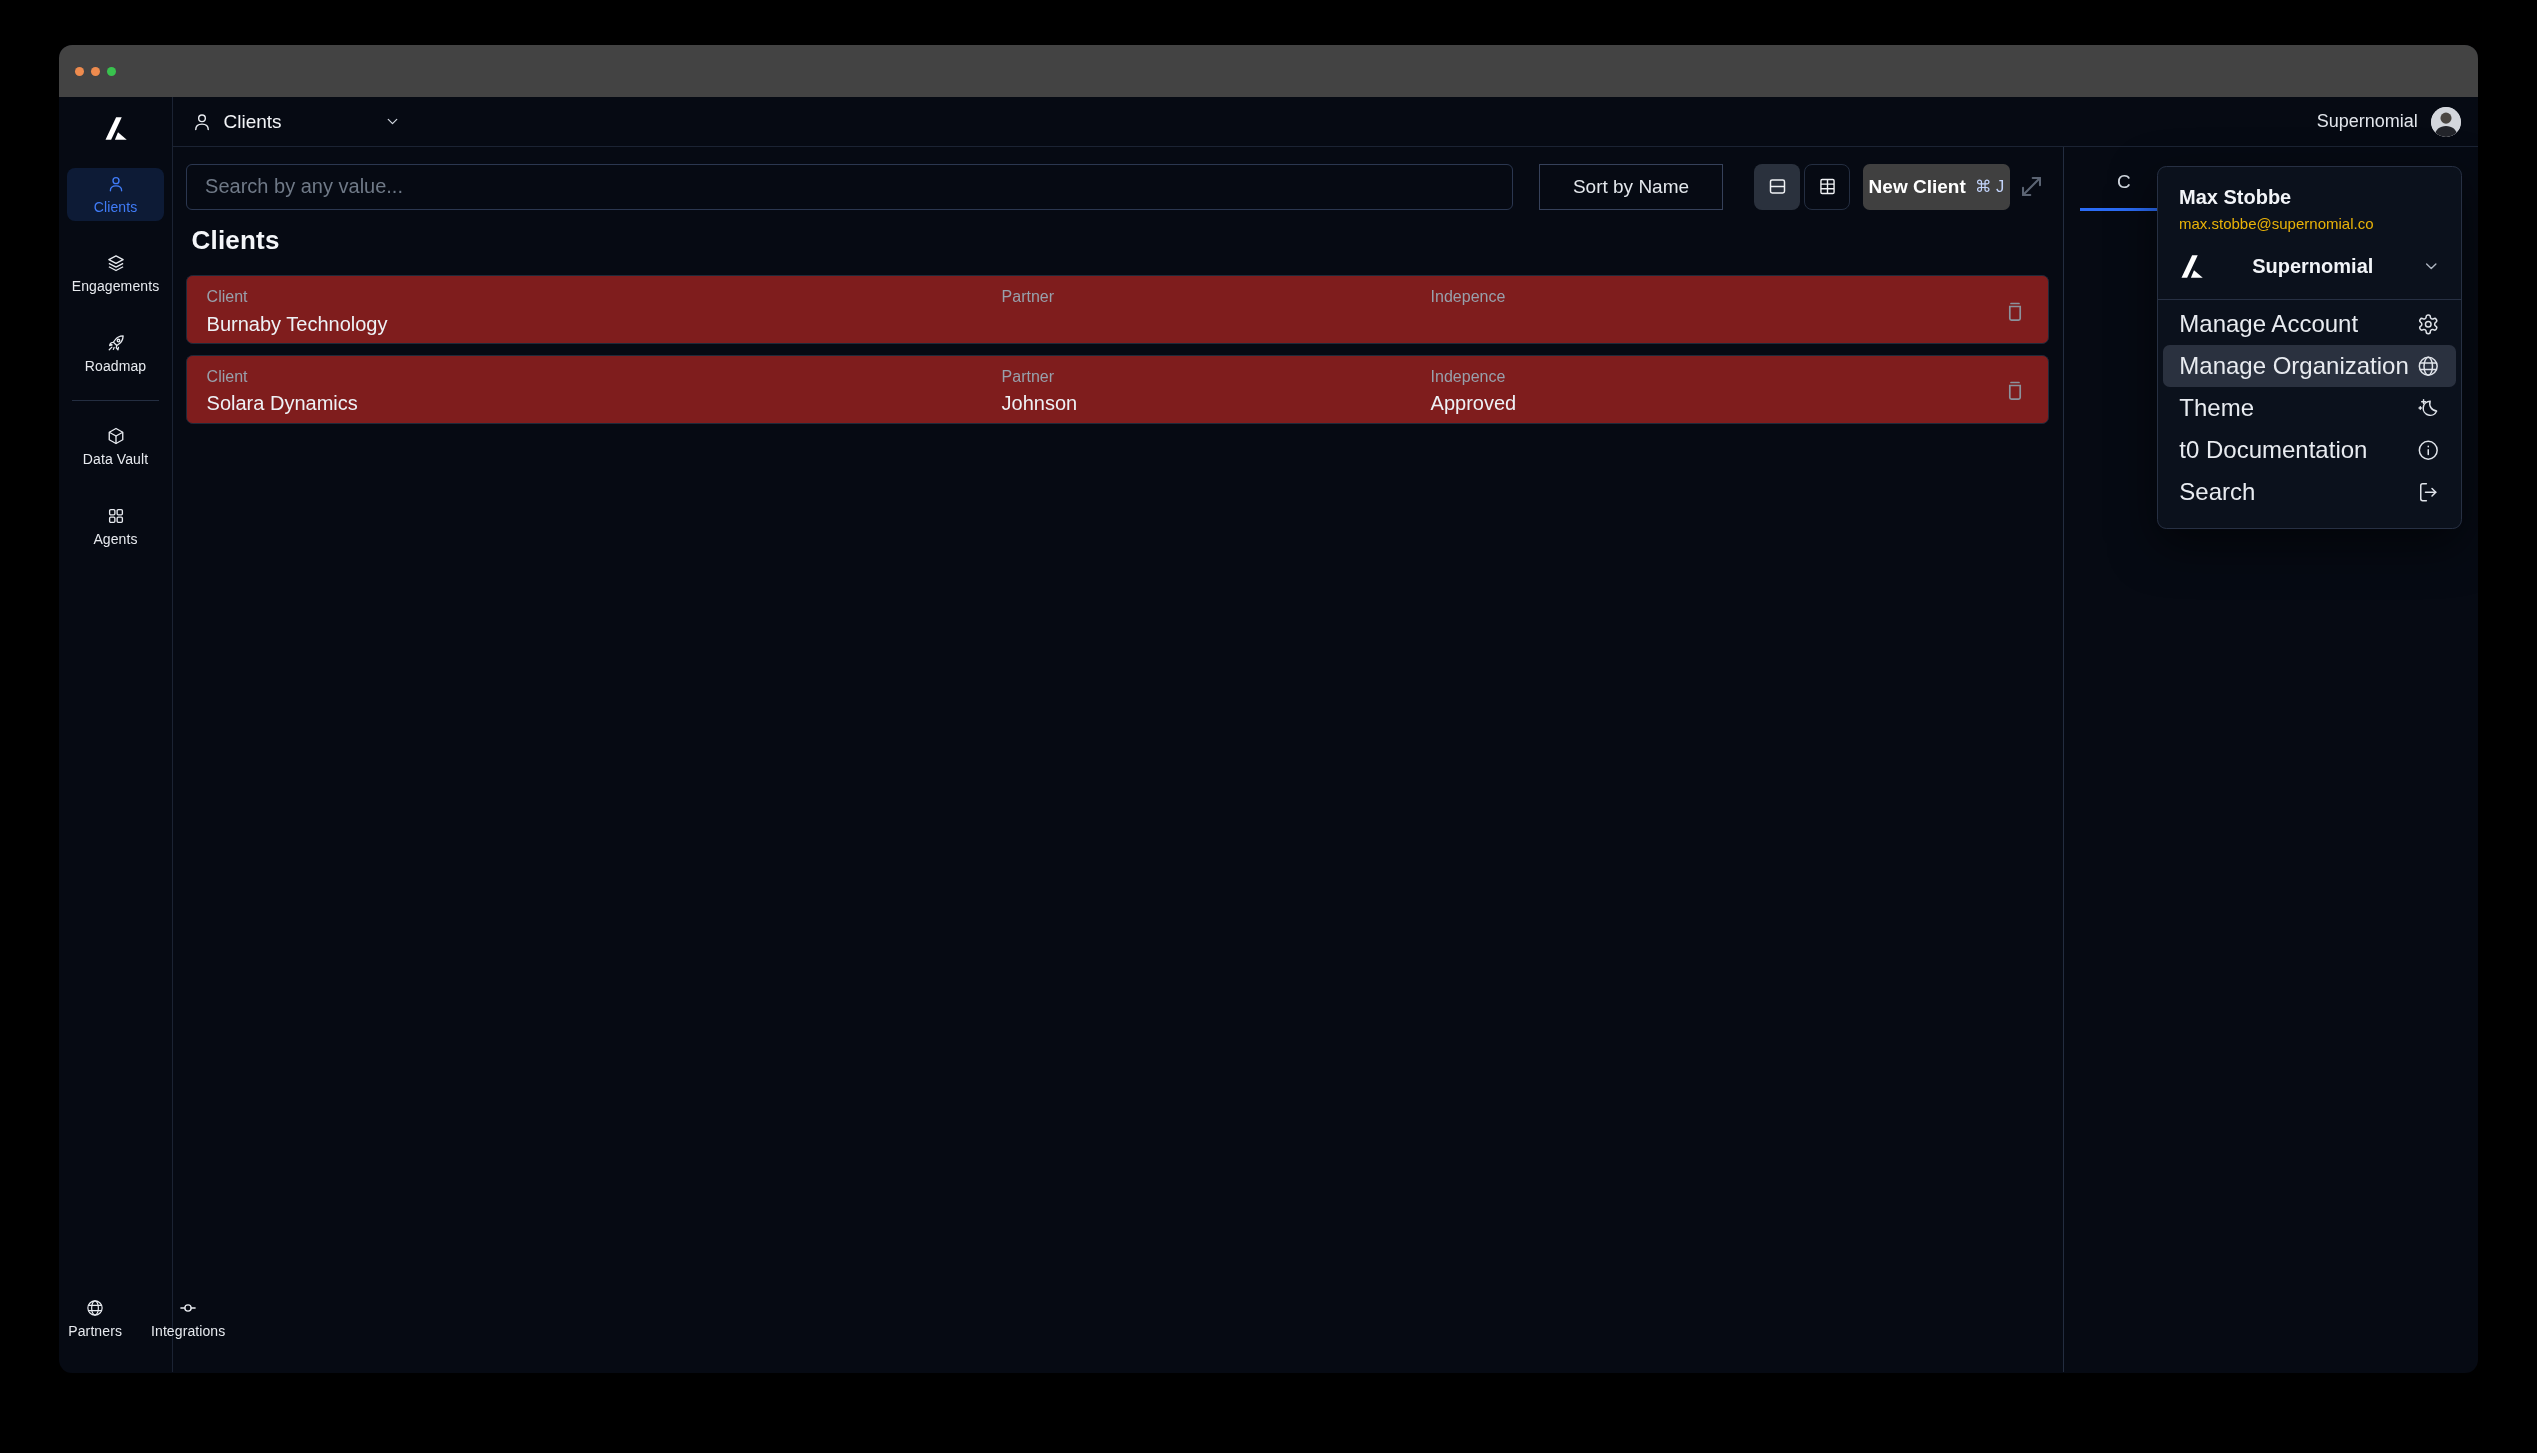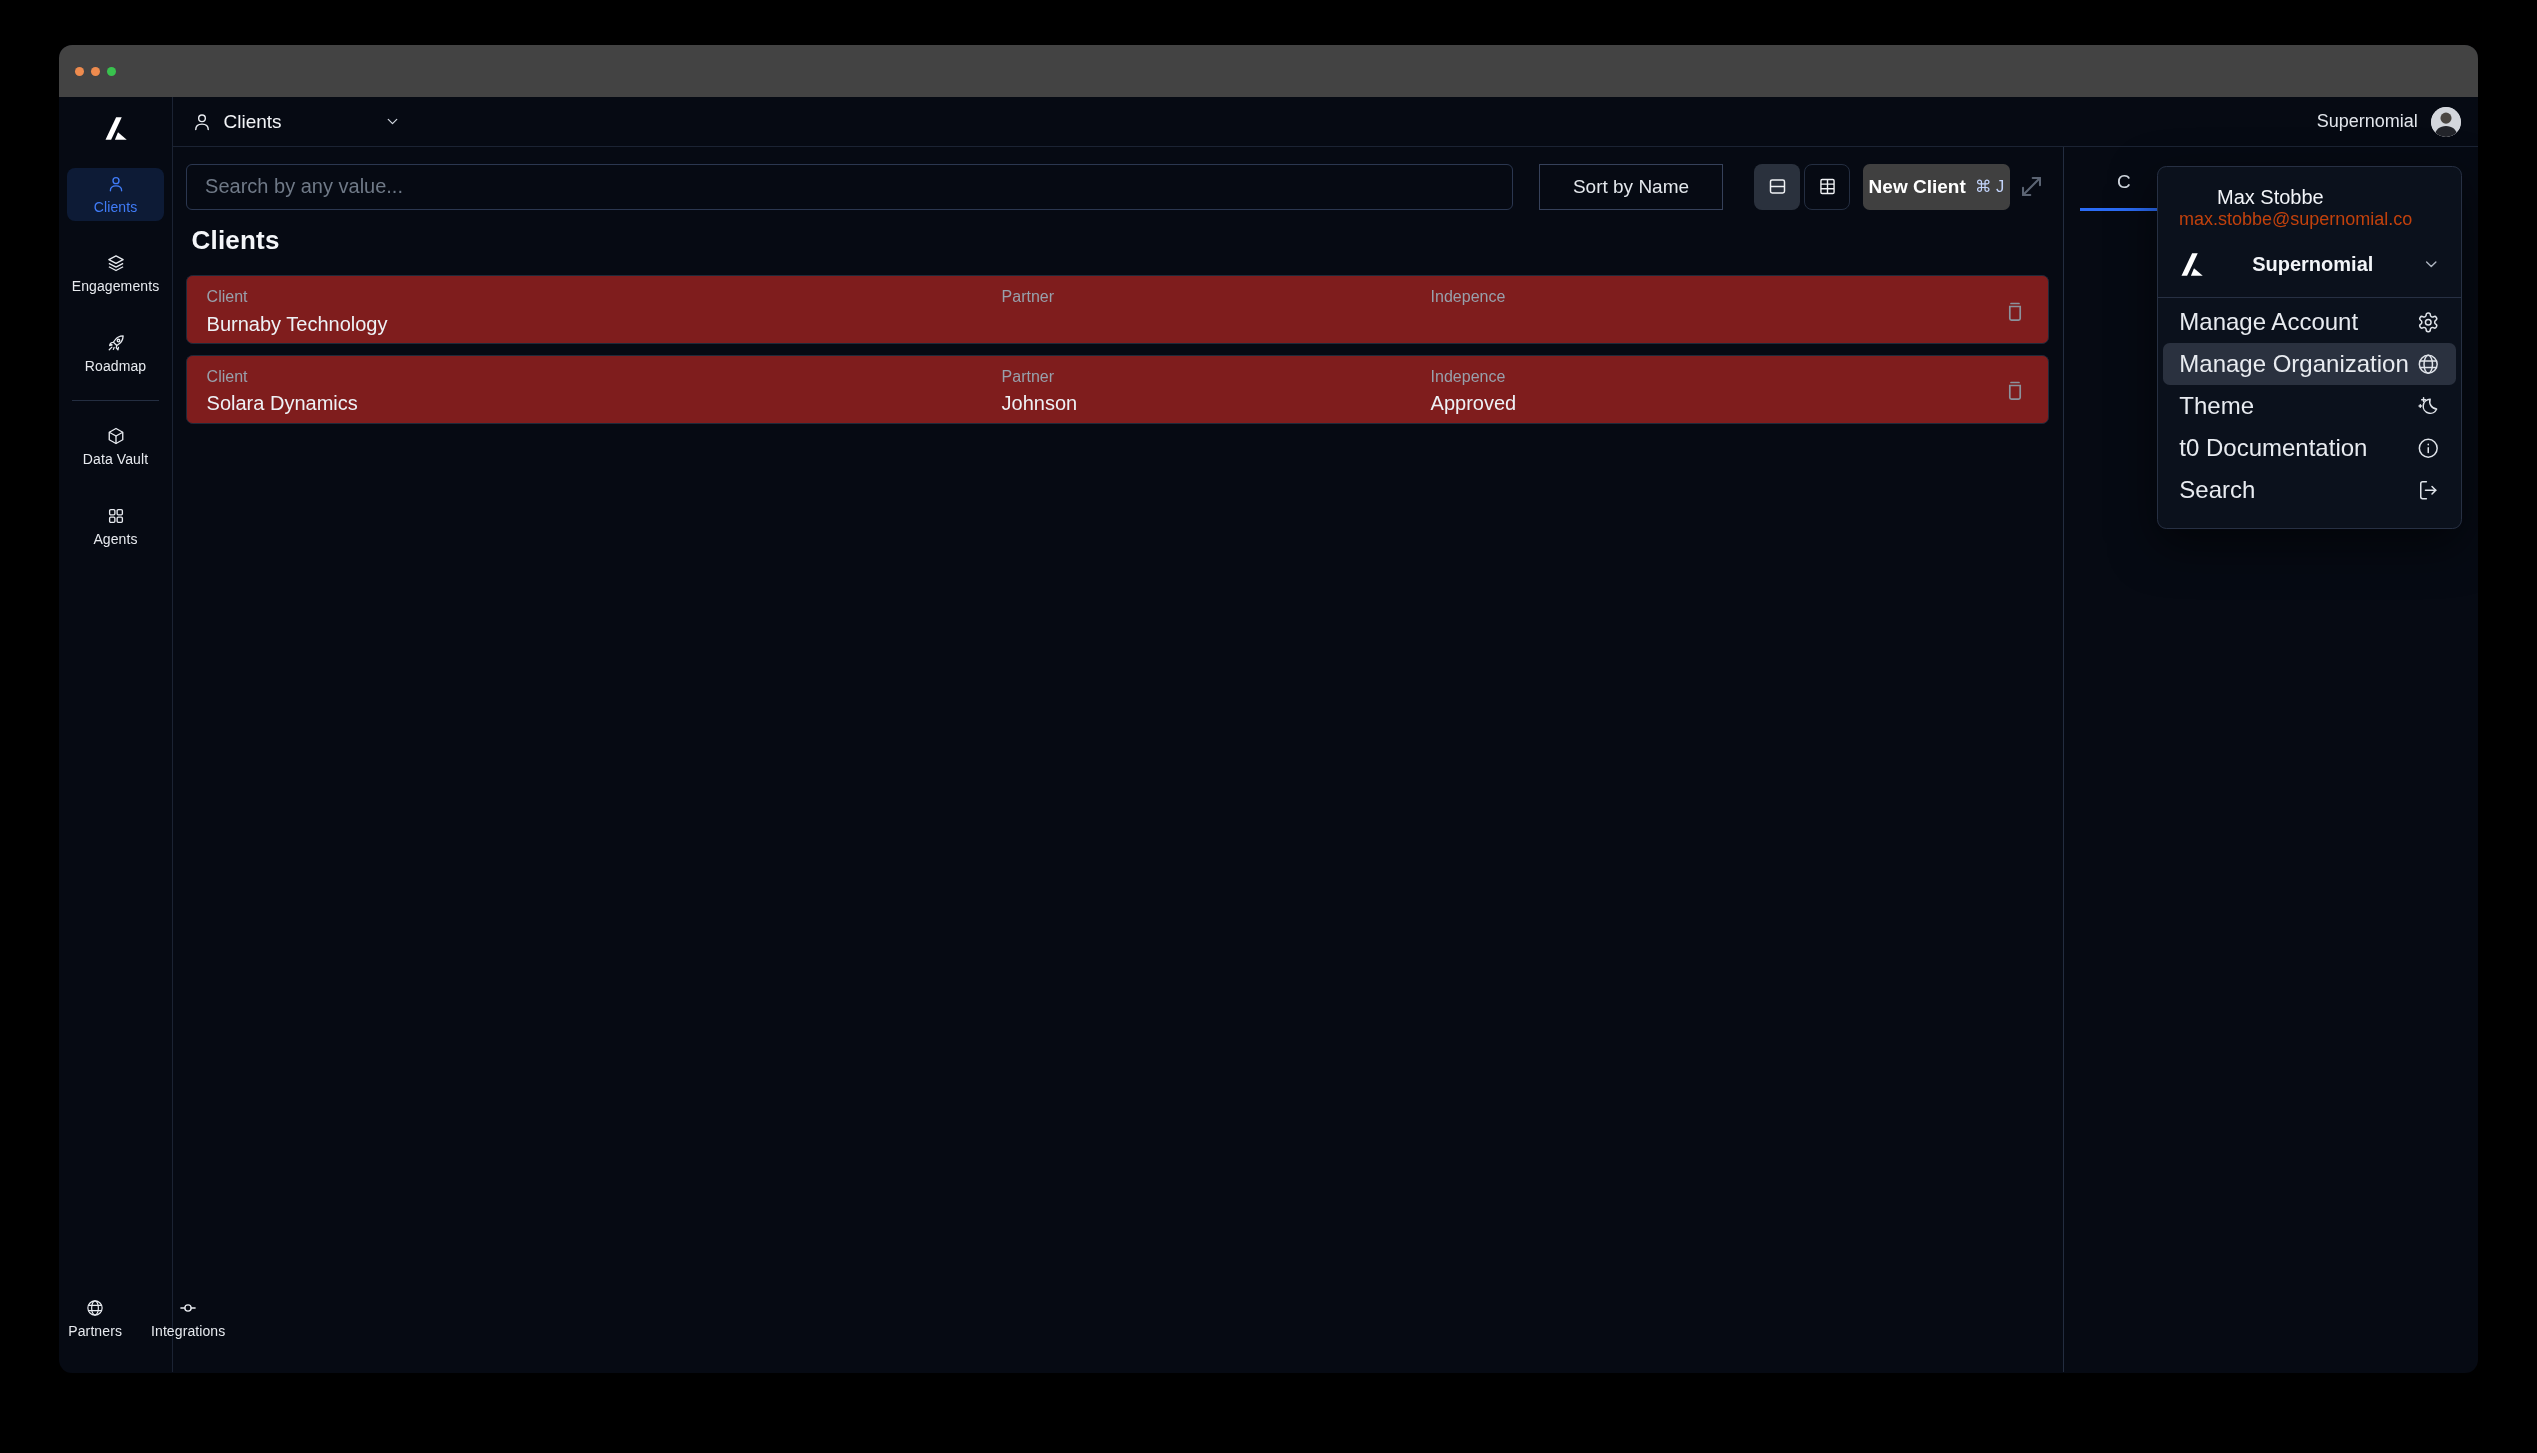--- a/index.html
+++ b/index.html
@@ -74,22 +74,22 @@
 
   
   .right { width:415px; border-left:0.7px solid #232d40; position:relative; flex:none; }
   .clipped-tab { position:absolute; left:53px; top:24px; font-size:19px; color:#d3d9e1; }
   .tab-underline { position:absolute; left:16px; top:61px; width:79px; height:2.6px; background:#2b6cf6; }
 
   
   .user-menu { position:absolute; left:93px; top:19px; width:305px; height:363px; background:#0b111c;
                border:0.7px solid #273043; border-radius:9.3px; box-shadow:0 16px 46px rgba(0,0,0,.55); }
   .um-head { padding:18.5px 21px 0 21px; }
-  .um-name { font-size:20px; font-weight:normal; color:#f2f4f8;margin-left:38px; }
-  .um-email { font-size:18px; color:#c2410c; }
+  .um-name { font-size:20px; font-weight:bold; color:#f2f4f8; }
+  .um-email { font-size:15px; color:#eab308; margin-top:6px; }
   .org-row { margin:20px 21px 0 21px; height:30px; display:flex; align-items:center; cursor:pointer; }
   .org-row .org-name { flex:1; text-align:center; font-size:20px; font-weight:bold; color:#f2f4f8; }
   .um-divider { height:0.7px; background:#273043; margin-top:17px; }
   .um-list { padding:4px 5.3px 0 5.3px; }
   .um-item { height:42px; display:flex; align-items:center; justify-content:space-between;
              padding:0 16px; border-radius:6.6px; cursor:pointer; }
   .um-item.active { background:#2a313f; }
   .um-item .um-label { font-size:24px; color:#e8ebf0; }
   .um-item svg { stroke:#dfe3e9; }
 </style>

